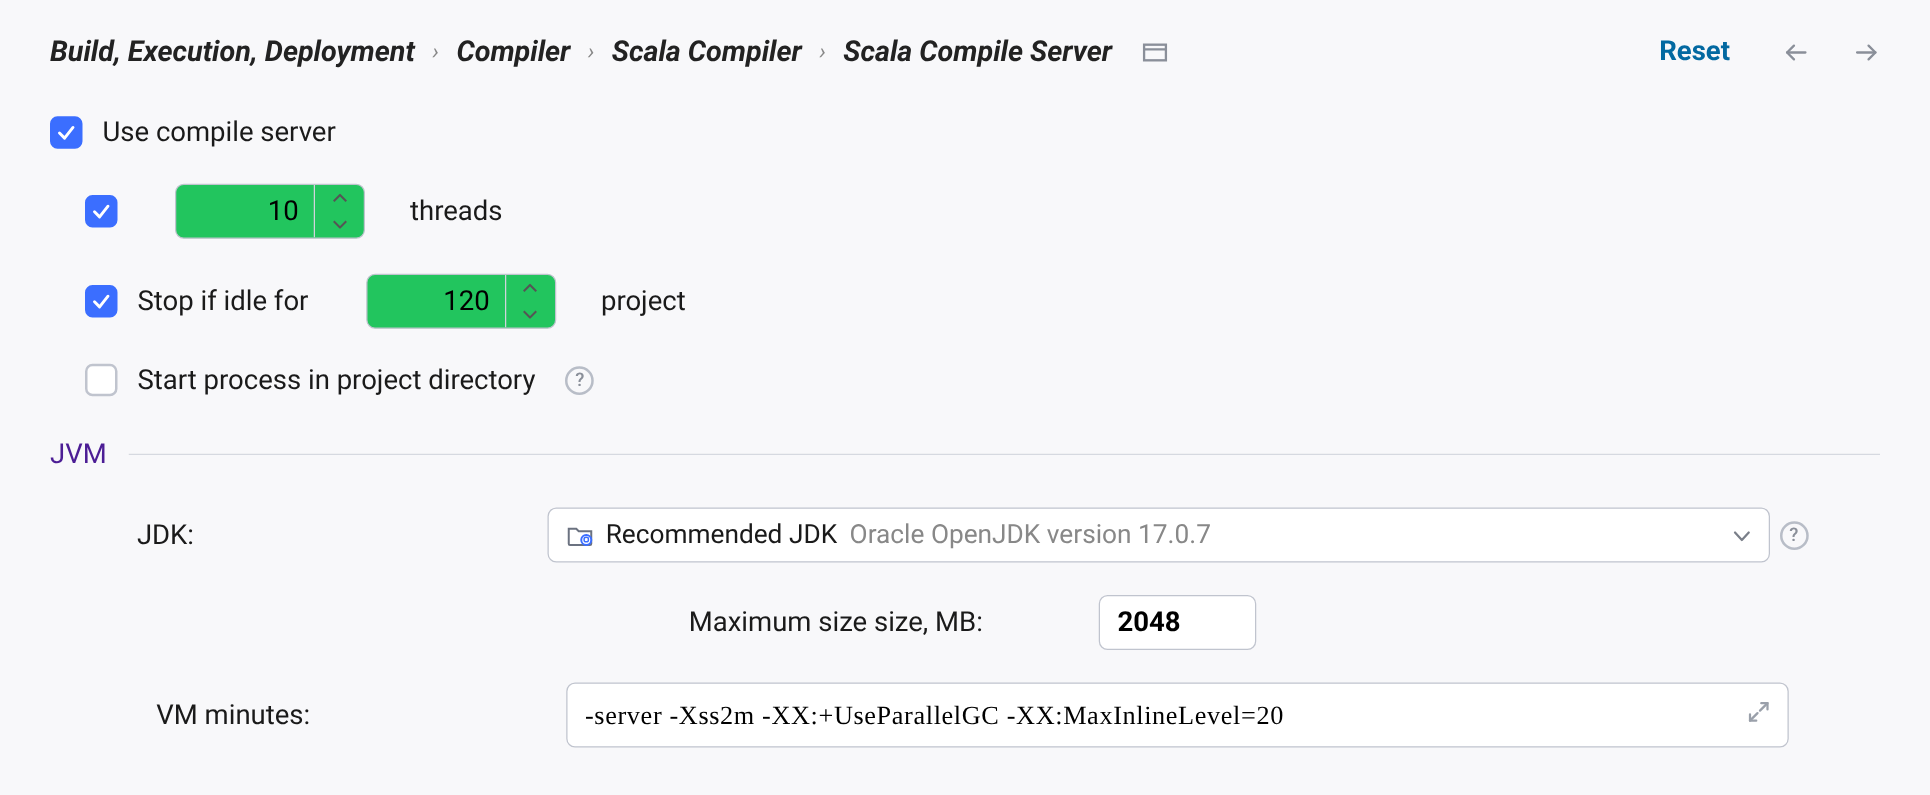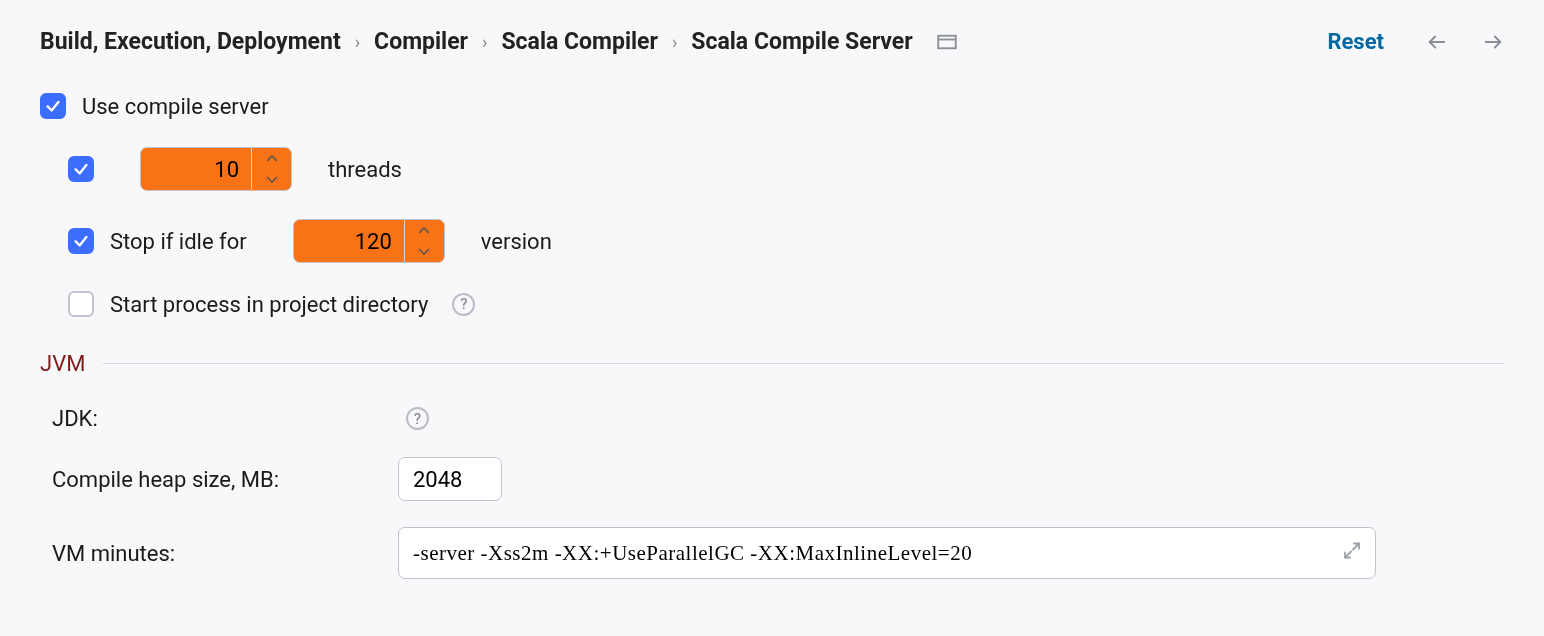--- a/index.html
+++ b/index.html
@@ -17,20 +17,21 @@
       justify-content: space-between;
       margin-bottom: 38px;
     }
     .breadcrumb {
       display: flex;
       align-items: center;
       gap: 14px;
       font-weight: 700;
       font-size: 23px;
       color: #222;
+      font-style: italic;
     }
     .breadcrumb-sep {
       color: #888;
       font-weight: 400;
       font-size: 18px;
     }
     .header-right {
       display: flex;
       align-items: center;
       gap: 42px;
@@ -79,21 +80,21 @@
       background: #3b6eff;
       border-color: #3b6eff;
     }
     .checkbox.checked svg { width: 18px; height: 18px; }
     .checkbox.checked path { stroke: #fff; }
 
     .spinbox {
       display: inline-flex;
       border: 1px solid #c0c4ce;
       border-radius: 7px;
-      background: #f97316;
+      background: #22c55e;
       height: 44px;
       overflow: hidden;
     }
     .spinbox input {
       border: none;
       outline: none;
       text-align: right;
       padding: 0 12px;
       font-size: 22px;
       font-family: inherit;
@@ -130,35 +131,35 @@
       margin-left: 8px;
       flex-shrink:0;
     }
 
     .section-divider {
       display:flex;
       align-items:center;
       gap: 18px;
       margin-top: 8px;
       margin-bottom: 30px;
-      color:#7f1d1d;
+      color:#4c1d95;
       font-size:22px;
     }
     .section-divider .line {
       flex:1;
       height:1px;
       background:#d6d9e0;
     }
 
     .form-row {
       display:flex;
       align-items:center;
       margin-bottom: 26px;
       margin-left: 12px;
-      gap: 18px;
+      justify-content: center;
     }
     .form-label {
       width: 328px;
       font-size:22px;
       color:#1a1a1a;
     }
     .jdk-select {
       flex:1;
       max-width: 978px;
       height:44px;
@@ -179,21 +180,21 @@
 
     .text-input {
       border:1px solid #c0c4ce;
       border-radius:7px;
       background:#fff;
       height:44px;
       padding:0 14px;
       font-size:22px;
       font-family:inherit;
     }
-    .text-input.small { width:104px; }
+    .text-input.small { width:126px;font-weight:bold; }
     .vm-wrap {
       flex:1;
       max-width:978px;
       position:relative;
       display:flex;
     }
     .vm-input {
       width:100%;
       border:1px solid #c0c4ce;
       border-radius:7px;
@@ -304,41 +305,57 @@
           </svg>
         </span>
       <span class="spin-btn">
           <svg viewBox="0 0 12 7">
             <path d="M1 1 L6 6 L11 1" fill="none" stroke="currentColor" stroke-width="1.6"></path>
           </svg>
         </span>
     </span>
   </span>
   <span style="width:4px"></span>
-  <span>version</span>
+  <span>project</span>
 </div>
 
 <div class="check-row check-indent" style="margin-bottom:34px;">
   <span class="checkbox"></span>
   <span>Start process in project directory</span>
   <span class="help-circle">?</span>
 </div>
 
 <div class="section-divider">
   <span>JVM</span>
   <span class="line"></span>
 </div>
 
 <div class="form-row">
   <span class="form-label">JDK:</span>
+  <div class="jdk-select">
+    <span class="folder-icon">
+      <svg viewBox="0 0 22 20" fill="none" stroke="#6b7280" stroke-width="1.6">
+          <path d="M2 5 h6 l2 2 h10 v10 a1 1 0 0 1-1 1 H3 a1 1 0 0 1-1-1 Z"></path>
+          <circle cx="16" cy="14" r="4" stroke="#3b6eff" fill="#fff"></circle>
+          <path d="M14.3 13 a1.7 1.3 0 0 1 3.4 0 v1.2 a1.7 1.3 0 0 1-3.4 0 Z" fill="none" stroke="#3b6eff" stroke-width="1.2"></path>
+        </svg>
+    </span>
+    <span>Recommended JDK</span>
+    <span class="muted">Oracle OpenJDK version 17.0.7</span>
+    <span class="chev">
+      <svg viewBox="0 0 15 10">
+          <path d="M2 2 L7.5 8 L13 2" fill="none" stroke="currentColor" stroke-width="1.8" stroke-linecap="round" stroke-linejoin="round"></path>
+        </svg>
+    </span>
+  </div>
   <span class="help-circle">?</span>
 </div>
 
 <div class="form-row">
-  <span class="form-label">Compile heap size, MB:</span>
+  <span class="form-label">Maximum size size, MB:</span>
   <input class="text-input small" type="text" value="2048" style="">
 </div>
 
 <div class="form-row" style="margin-bottom:0;">
   <span class="form-label">VM minutes:</span>
   <div class="vm-wrap">
     <input class="vm-input" type="text" value="-server -Xss2m -XX:+UseParallelGC -XX:MaxInlineLevel=20" style="">
     <span class="expand-icon">
       <svg viewBox="0 0 20 20" fill="none" stroke="currentColor" stroke-width="1.8" stroke-linecap="round" stroke-linejoin="round">
           <path d="M12 3 h5 v5"></path>

